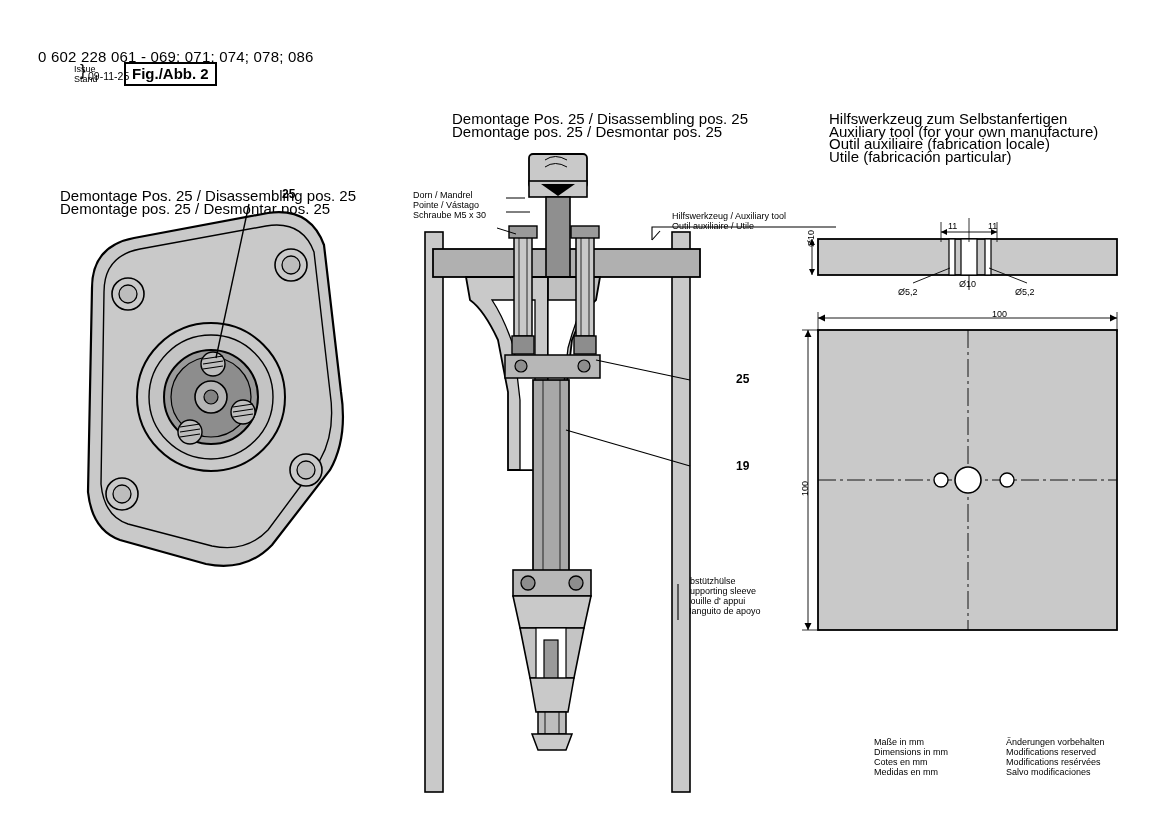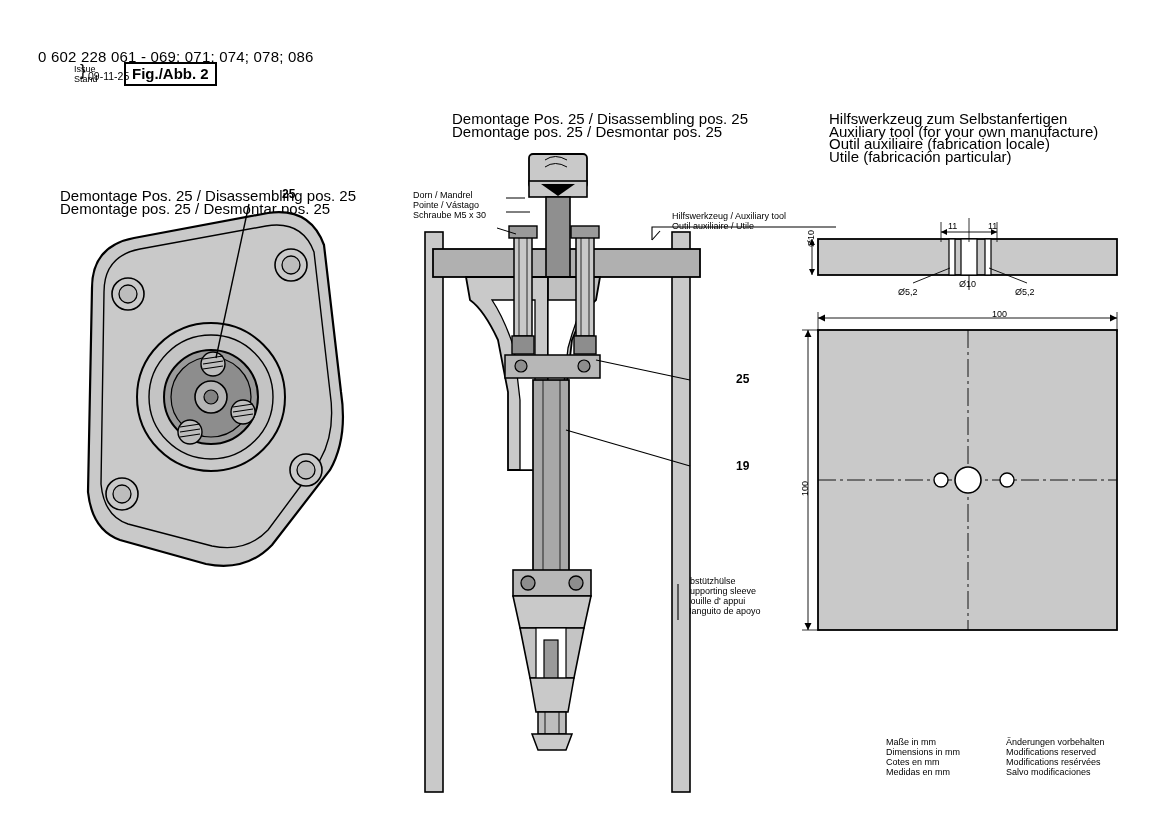--- a/index.html
+++ b/index.html
@@ -33,21 +33,21 @@
   #d-11a{left:948px;top:221px;}
   #d-11b{left:988px;top:221px;}
   #d-o10-left{left:806px;top:247px;transform:rotate(-90deg);transform-origin:0 0;}
   #d-o52a{left:898px;top:287px;}
   #d-o10c{left:959px;top:279px;}
   #d-o52b{left:1015px;top:287px;}
   #d-100top{left:992px;top:309px;}
   #d-100left{left:800px;top:496px;transform:rotate(-90deg);transform-origin:0 0;}
 
   
-  #foot-l{left:874px;top:737px;margin-left:12px;}
+  #foot-l{left:874px;top:737px;}
   #foot-r{left:1006px;top:737px;}
 
   svg{position:absolute;left:0;top:0;}
 </style>
 </head>
 <body>
 
 <div class="abs" id="hdr-id">0 602 228 061 - 069; 071; 074; 078; 086</div>
 <div class="abs" id="hdr-issue"><span>Issue</span><br><span>Stand</span></div>
 <div class="abs" id="hdr-brace">}</div>

